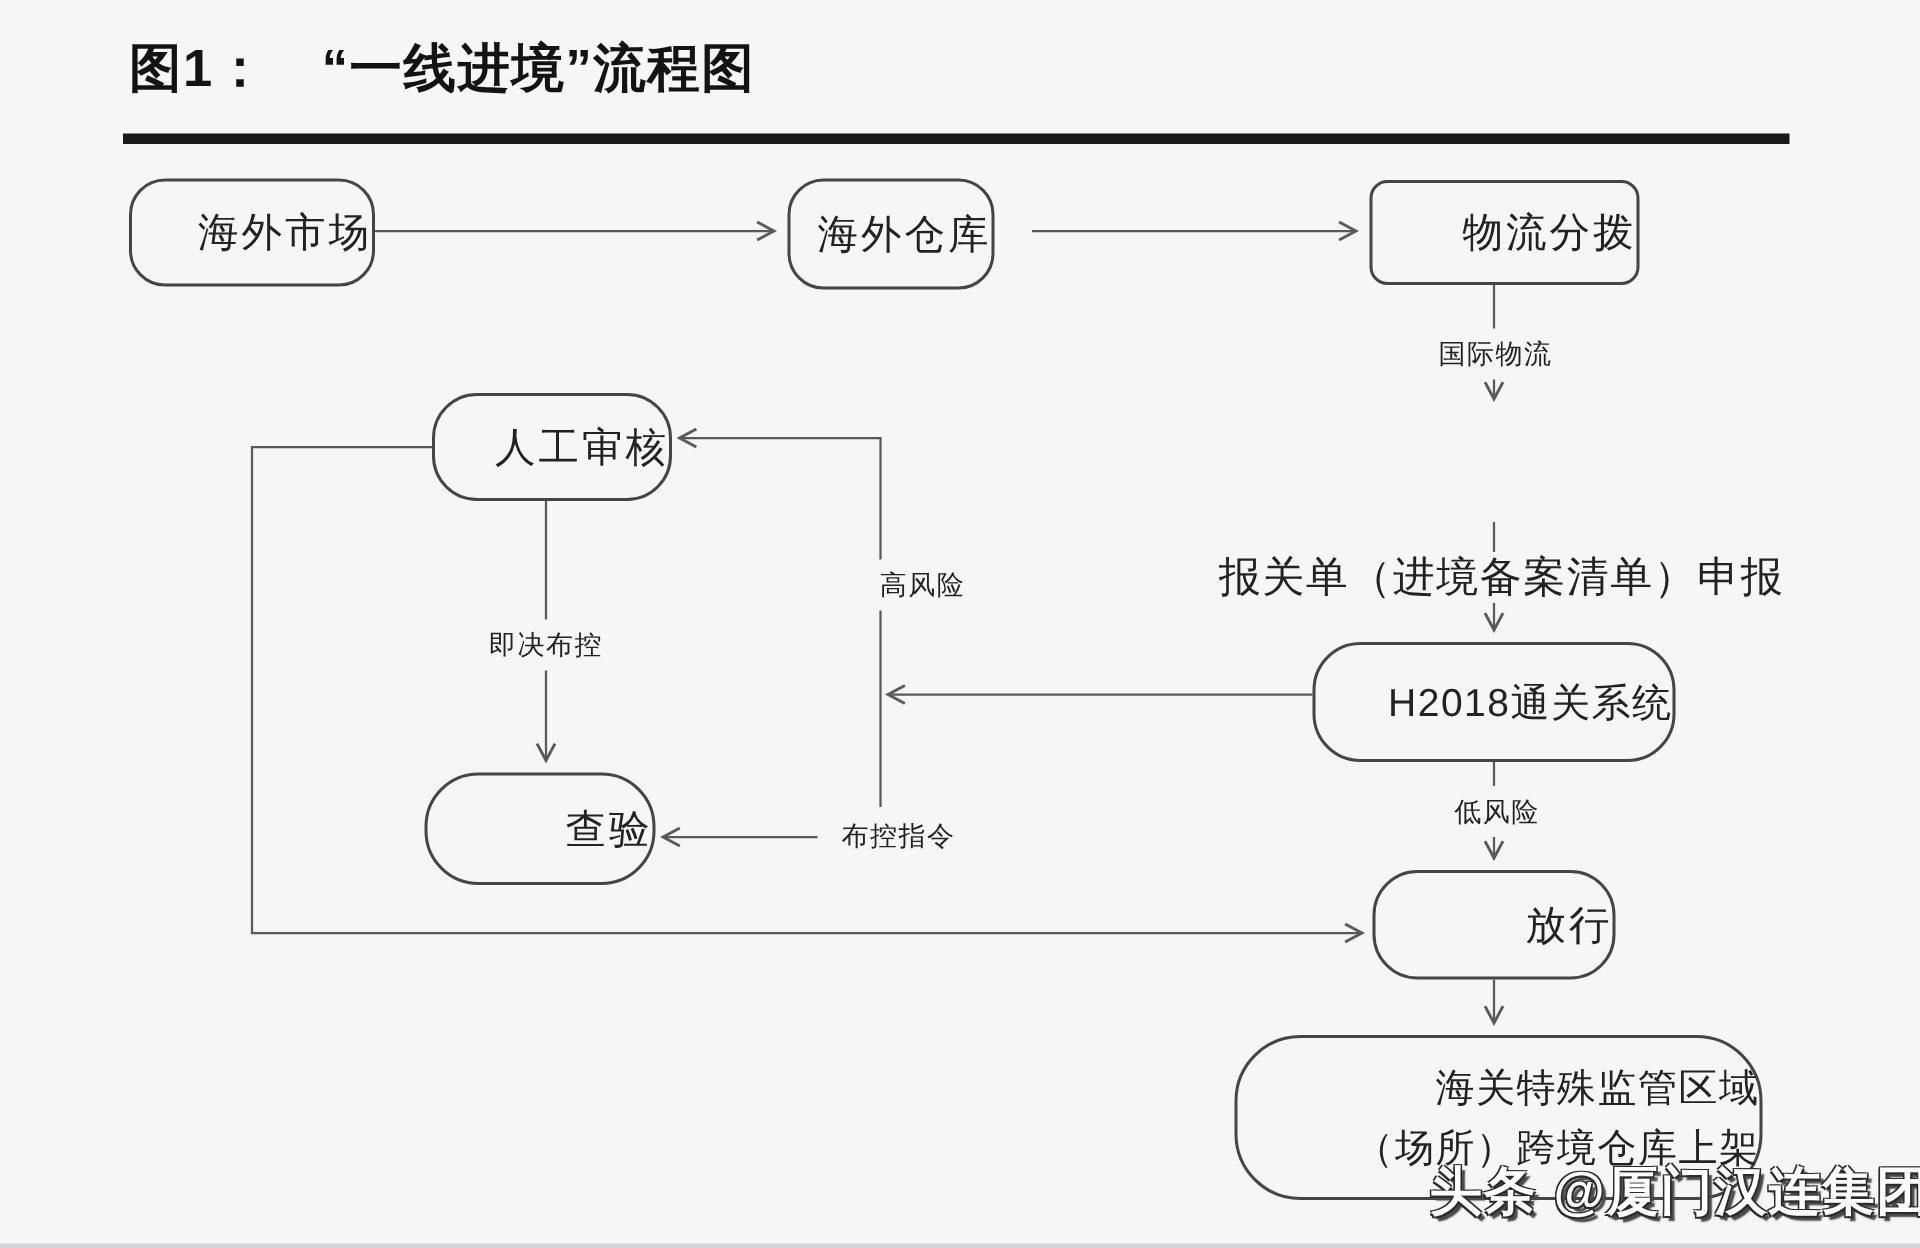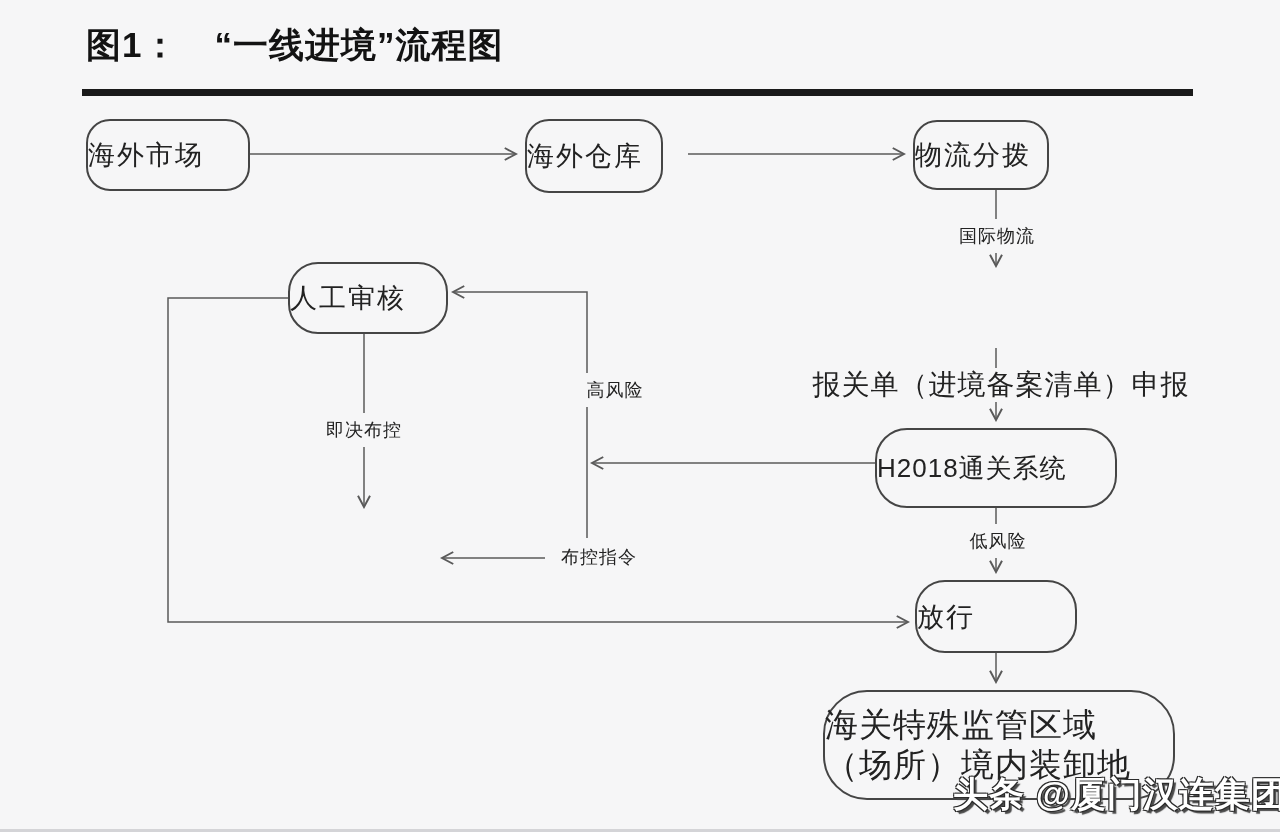--- a/index.html
+++ b/index.html
@@ -35,34 +35,34 @@
   .edge { stroke: var(--line, #5a5a5a); stroke-width: 1.5; fill: none; }
   .arrowhead-path { stroke: var(--line, #5a5a5a); fill: none; stroke-width: 1.3; }
   .node {
     position: absolute;
     box-sizing: border-box;
     border: 2px solid var(--node-border, #454545);
     background: var(--background, #f6f6f7);
     color: var(--text, #222222);
     display: flex;
     flex-direction: column;
-    align-items: flex-start;
+    align-items: flex-end;
     justify-content: center;
     font-size: 27px;
     letter-spacing: 2px;
     white-space: nowrap;
     z-index: 2;
   }
   .n-overseas-market      { left: 86px;  top: 119px; width: 164px; height: 72px; border-radius: 24px; }
   .n-overseas-warehouse   { left: 525px; top: 119px; width: 138px; height: 74px; border-radius: 24px; }
-  .n-logistics-distribution { left: 913px; top: 120px; width: 136px; height: 70px; border-radius: 24px; }
+  .n-logistics-distribution { left: 913px; top: 120px; width: 180px; height: 70px; border-radius: 12px; }
   .n-domestic-unloading   { left: 902px; top: 274px; width: 188px; height: 74px; border-radius: 28px; }
   .n-h2018                { left: 875px; top: 428px; width: 242px; height: 80px; border-radius: 32px; font-size: 26px; letter-spacing: 1px; }
   .n-release              { left: 915px; top: 580px; width: 162px; height: 73px; border-radius: 30px; }
-  .n-bonded               { left: 823px; top: 690px; width: 352px; height: 110px; border-radius: 44px; font-size: 33px; letter-spacing: 1px; }
+  .n-bonded               { left: 823px; top: 690px; width: 352px; height: 110px; border-radius: 44px; font-size: 26px; letter-spacing: 1px; }
   .n-bonded .node-line    { line-height: 40px; }
   .n-manual-review        { left: 288px; top: 262px; width: 160px; height: 72px; border-radius: 30px; }
   .n-inspection           { left: 283px; top: 515px; width: 154px; height: 75px; border-radius: 36px; }
   .edge-label {
     position: absolute;
     transform: translateX(-50%);
     background: var(--background, #f6f6f7);
     color: var(--text, #222222);
     font-size: 18px;
     line-height: 34px;
@@ -139,24 +139,27 @@
     <span class="node-line">物流分拨</span>
   </div>
   <div class="node n-h2018">
     <span class="node-line">H2018通关系统</span>
   </div>
   <div class="node n-release">
     <span class="node-line">放行</span>
   </div>
   <div class="node n-bonded">
     <span class="node-line">海关特殊监管区域</span>
-    <span class="node-line">（场所）境内装卸地</span>
+    <span class="node-line">（场所）跨境仓库上架</span>
   </div>
   <div class="node n-manual-review">
     <span class="node-line">人工审核</span>
+  </div>
+  <div class="node n-inspection">
+    <span class="node-line">查验</span>
   </div>
 
   <div class="edge-label l-international-logistics">国际物流</div>
   <div class="edge-label l-customs-declaration">报关单（进境备案清单）申报</div>
   <div class="edge-label l-low-risk">低风险</div>
   <div class="edge-label l-high-risk">高风险</div>
   <div class="edge-label l-immediate-control">即决布控</div>
   <div class="edge-label l-control-instruction">布控指令</div>
 
   <div class="watermark">头条 @厦门汉连集团</div>

